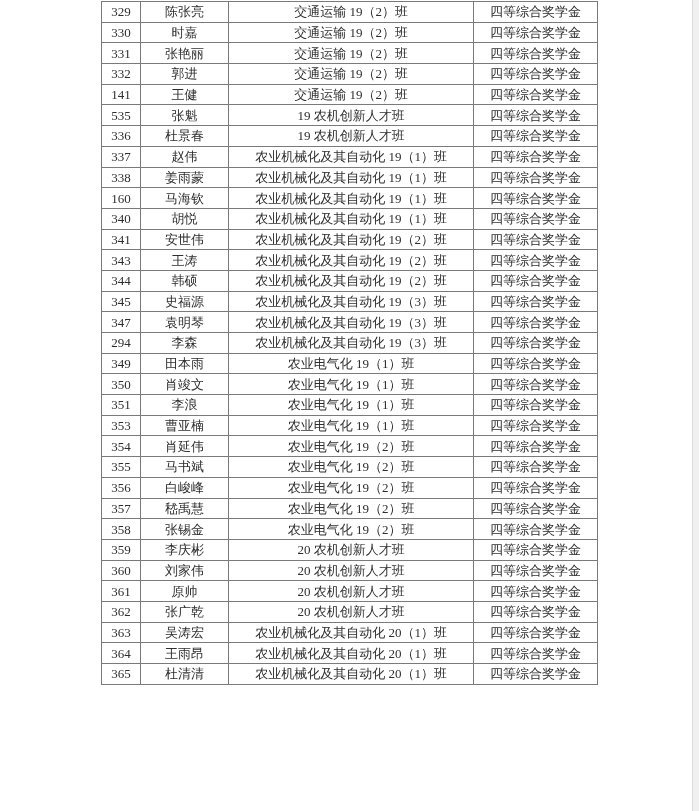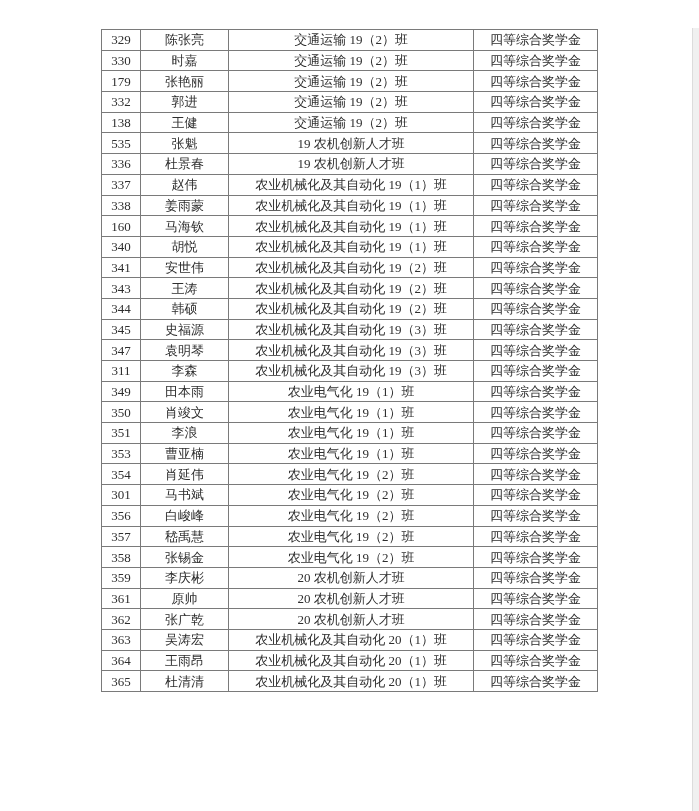--- a/index.html
+++ b/index.html
@@ -17,21 +17,20 @@
     background: var(--page-bg);
     position: relative;
     overflow: hidden;
     font-family: "Liberation Serif", "DejaVu Serif", serif;
     color: var(--text-color);
   }
   .page {
     position: absolute;
     inset: 0;
     background: var(--page-bg);
-    margin-top: 28px;
   }
   table.award-table {
     position: absolute;
     top: 1px;
     left: 101px;
     width: 496px;
     border-collapse: collapse;
     table-layout: fixed;
     font-size: 13px;
   }
@@ -78,33 +77,33 @@
           <td>交通运输 19（2）班</td>
           <td>四等综合奖学金</td>
         </tr>
         <tr>
           <td>330</td>
           <td>时嘉</td>
           <td>交通运输 19（2）班</td>
           <td>四等综合奖学金</td>
         </tr>
         <tr>
-          <td>179</td>
+          <td>331</td>
           <td>张艳丽</td>
           <td>交通运输 19（2）班</td>
           <td>四等综合奖学金</td>
         </tr>
         <tr>
           <td>332</td>
           <td>郭进</td>
           <td>交通运输 19（2）班</td>
           <td>四等综合奖学金</td>
         </tr>
         <tr>
-          <td>138</td>
+          <td>141</td>
           <td>王健</td>
           <td>交通运输 19（2）班</td>
           <td>四等综合奖学金</td>
         </tr>
         <tr>
           <td>535</td>
           <td>张魁</td>
           <td>19 农机创新人才班</td>
           <td>四等综合奖学金</td>
         </tr>
@@ -162,21 +161,21 @@
           <td>农业机械化及其自动化 19（3）班</td>
           <td>四等综合奖学金</td>
         </tr>
         <tr>
           <td>347</td>
           <td>袁明琴</td>
           <td>农业机械化及其自动化 19（3）班</td>
           <td>四等综合奖学金</td>
         </tr>
         <tr>
-          <td>311</td>
+          <td>294</td>
           <td>李森</td>
           <td>农业机械化及其自动化 19（3）班</td>
           <td>四等综合奖学金</td>
         </tr>
         <tr>
           <td>349</td>
           <td>田本雨</td>
           <td>农业电气化 19（1）班</td>
           <td>四等综合奖学金</td>
         </tr>
@@ -198,21 +197,21 @@
           <td>农业电气化 19（1）班</td>
           <td>四等综合奖学金</td>
         </tr>
         <tr>
           <td>354</td>
           <td>肖延伟</td>
           <td>农业电气化 19（2）班</td>
           <td>四等综合奖学金</td>
         </tr>
         <tr>
-          <td>301</td>
+          <td>355</td>
           <td>马书斌</td>
           <td>农业电气化 19（2）班</td>
           <td>四等综合奖学金</td>
         </tr>
         <tr>
           <td>356</td>
           <td>白峻峰</td>
           <td>农业电气化 19（2）班</td>
           <td>四等综合奖学金</td>
         </tr>
@@ -224,20 +223,26 @@
         </tr>
         <tr>
           <td>358</td>
           <td>张锡金</td>
           <td>农业电气化 19（2）班</td>
           <td>四等综合奖学金</td>
         </tr>
         <tr>
           <td>359</td>
           <td>李庆彬</td>
+          <td>20 农机创新人才班</td>
+          <td>四等综合奖学金</td>
+        </tr>
+        <tr>
+          <td>360</td>
+          <td>刘家伟</td>
           <td>20 农机创新人才班</td>
           <td>四等综合奖学金</td>
         </tr>
         <tr>
           <td>361</td>
           <td>原帅</td>
           <td>20 农机创新人才班</td>
           <td>四等综合奖学金</td>
         </tr>
         <tr>

